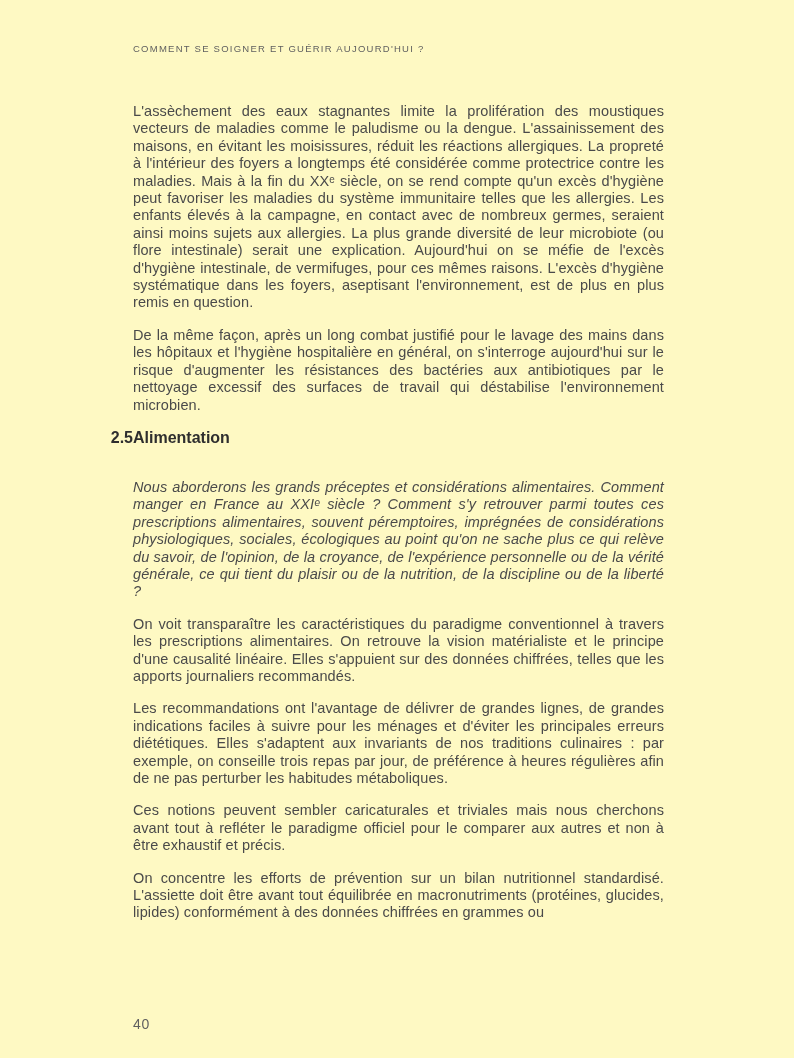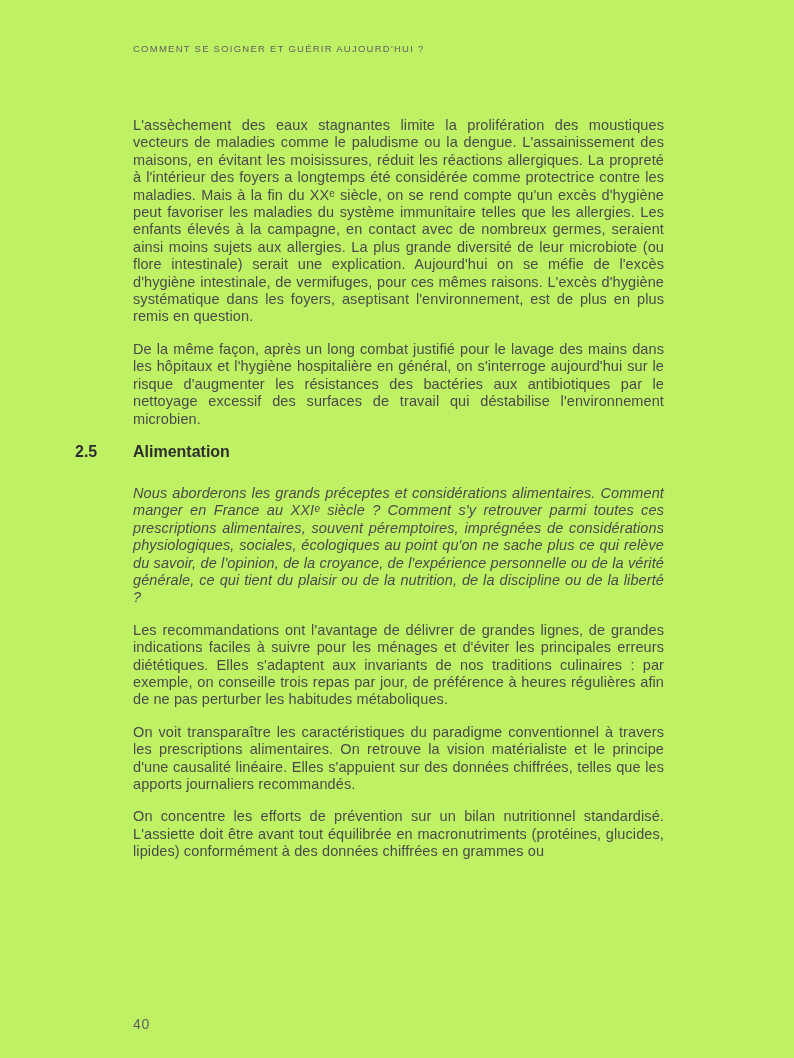--- a/index.html
+++ b/index.html
@@ -5,58 +5,59 @@
   html, body {
     margin: 0;
     padding: 0;
     background: #e8e8e8;
   }
   .page {
     position: relative;
     width: 794px;
     height: 1058px;
     margin: 0 auto;
-    background: #bef264;
+    background: #fef9c3;
     font-family: "Liberation Sans", "DejaVu Sans", sans-serif;
     overflow: hidden;
   }
   .running-header {
     position: absolute;
     left: 133px;
     top: 43px;
     font-size: 9.5px;
     letter-spacing: 1.25px;
     color: #5f5f5f;
     font-weight: 500;
     white-space: nowrap;
   }
   .content {
     position: absolute;
     left: 133px;
-    top: 117px;
+    top: 103px;
     width: 531px;
     color: #4a4a4a;
   }
   .para {
     font-size: 14.5px;
     line-height: 17.4px;
     text-align: justify;
     margin: 0 0 15px 0;
     letter-spacing: 0.1px;
   }
   .para.italic {
     font-style: italic;
   }
   .section-heading {
     display: flex;
     align-items: baseline;
-    margin: 12px 0 24px -58px;
+    margin: 12px 0 32px -58px;
     color: #2e2e2e;
     font-weight: bold;
     font-size: 16px;
+    text-align: right;
   }
   .section-number {
     width: 58px;
     flex: 0 0 58px;
   }
   .page-number {
     position: absolute;
     left: 133px;
     top: 1016px;
     font-size: 14px;
@@ -71,19 +72,20 @@
   <div class="running-header">COMMENT SE SOIGNER ET GUÉRIR AUJOURD'HUI ?</div>
 
   <div class="content">
       <p class="para">L'assèchement des eaux stagnantes limite la prolifération des moustiques vecteurs de maladies comme le paludisme ou la dengue. L'assainissement des maisons, en évitant les moisissures, réduit les réactions allergiques. La propreté à l'intérieur des foyers a longtemps été considérée comme protectrice contre les maladies. Mais à la fin du XXᵉ siècle, on se rend compte qu'un excès d'hygiène peut favoriser les maladies du système immunitaire telles que les allergies. Les enfants élevés à la campagne, en contact avec de nombreux germes, seraient ainsi moins sujets aux allergies. La plus grande diversité de leur microbiote (ou flore intestinale) serait une explication. Aujourd'hui on se méfie de l'excès d'hygiène intestinale, de vermifuges, pour ces mêmes raisons. L'excès d'hygiène systématique dans les foyers, aseptisant l'environnement, est de plus en plus remis en question.</p>
       <p class="para">De la même façon, après un long combat justifié pour le lavage des mains dans les hôpitaux et l'hygiène hospitalière en général, on s'interroge aujourd'hui sur le risque d'augmenter les résistances des bactéries aux antibiotiques par le nettoyage excessif des surfaces de travail qui déstabilise l'environnement microbien.</p>
       <div class="section-heading">
         <span class="section-number">2.5</span>
         <span>Alimentation</span>
       </div>
       <p class="para italic">Nous aborderons les grands préceptes et considérations alimentaires. Comment manger en France au XXIᵉ siècle ? Comment s'y retrouver parmi toutes ces prescriptions alimentaires, souvent péremptoires, imprégnées de considérations physiologiques, sociales, écologiques au point qu'on ne sache plus ce qui relève du savoir, de l'opinion, de la croyance, de l'expérience personnelle ou de la vérité générale, ce qui tient du plaisir ou de la nutrition, de la discipline ou de la liberté ?</p>
+      <p class="para">On voit transparaître les caractéristiques du paradigme conventionnel à travers les prescriptions alimentaires. On retrouve la vision matérialiste et le principe d'une causalité linéaire. Elles s'appuient sur des données chiffrées, telles que les apports journaliers recommandés.</p>
       <p class="para">Les recommandations ont l'avantage de délivrer de grandes lignes, de grandes indications faciles à suivre pour les ménages et d'éviter les principales erreurs diététiques. Elles s'adaptent aux invariants de nos traditions culinaires : par exemple, on conseille trois repas par jour, de préférence à heures régulières afin de ne pas perturber les habitudes métaboliques.</p>
-      <p class="para">On voit transparaître les caractéristiques du paradigme conventionnel à travers les prescriptions alimentaires. On retrouve la vision matérialiste et le principe d'une causalité linéaire. Elles s'appuient sur des données chiffrées, telles que les apports journaliers recommandés.</p>
+      <p class="para">Ces notions peuvent sembler caricaturales et triviales mais nous cherchons avant tout à refléter le paradigme officiel pour le comparer aux autres et non à être exhaustif et précis.</p>
       <p class="para">On concentre les efforts de prévention sur un bilan nutritionnel standardisé. L'assiette doit être avant tout équilibrée en macronutriments (protéines, glucides, lipides) conformément à des données chiffrées en grammes ou</p>
     </div>
 
   <div class="page-number">40</div>
 </div>
 
 </body></html>

